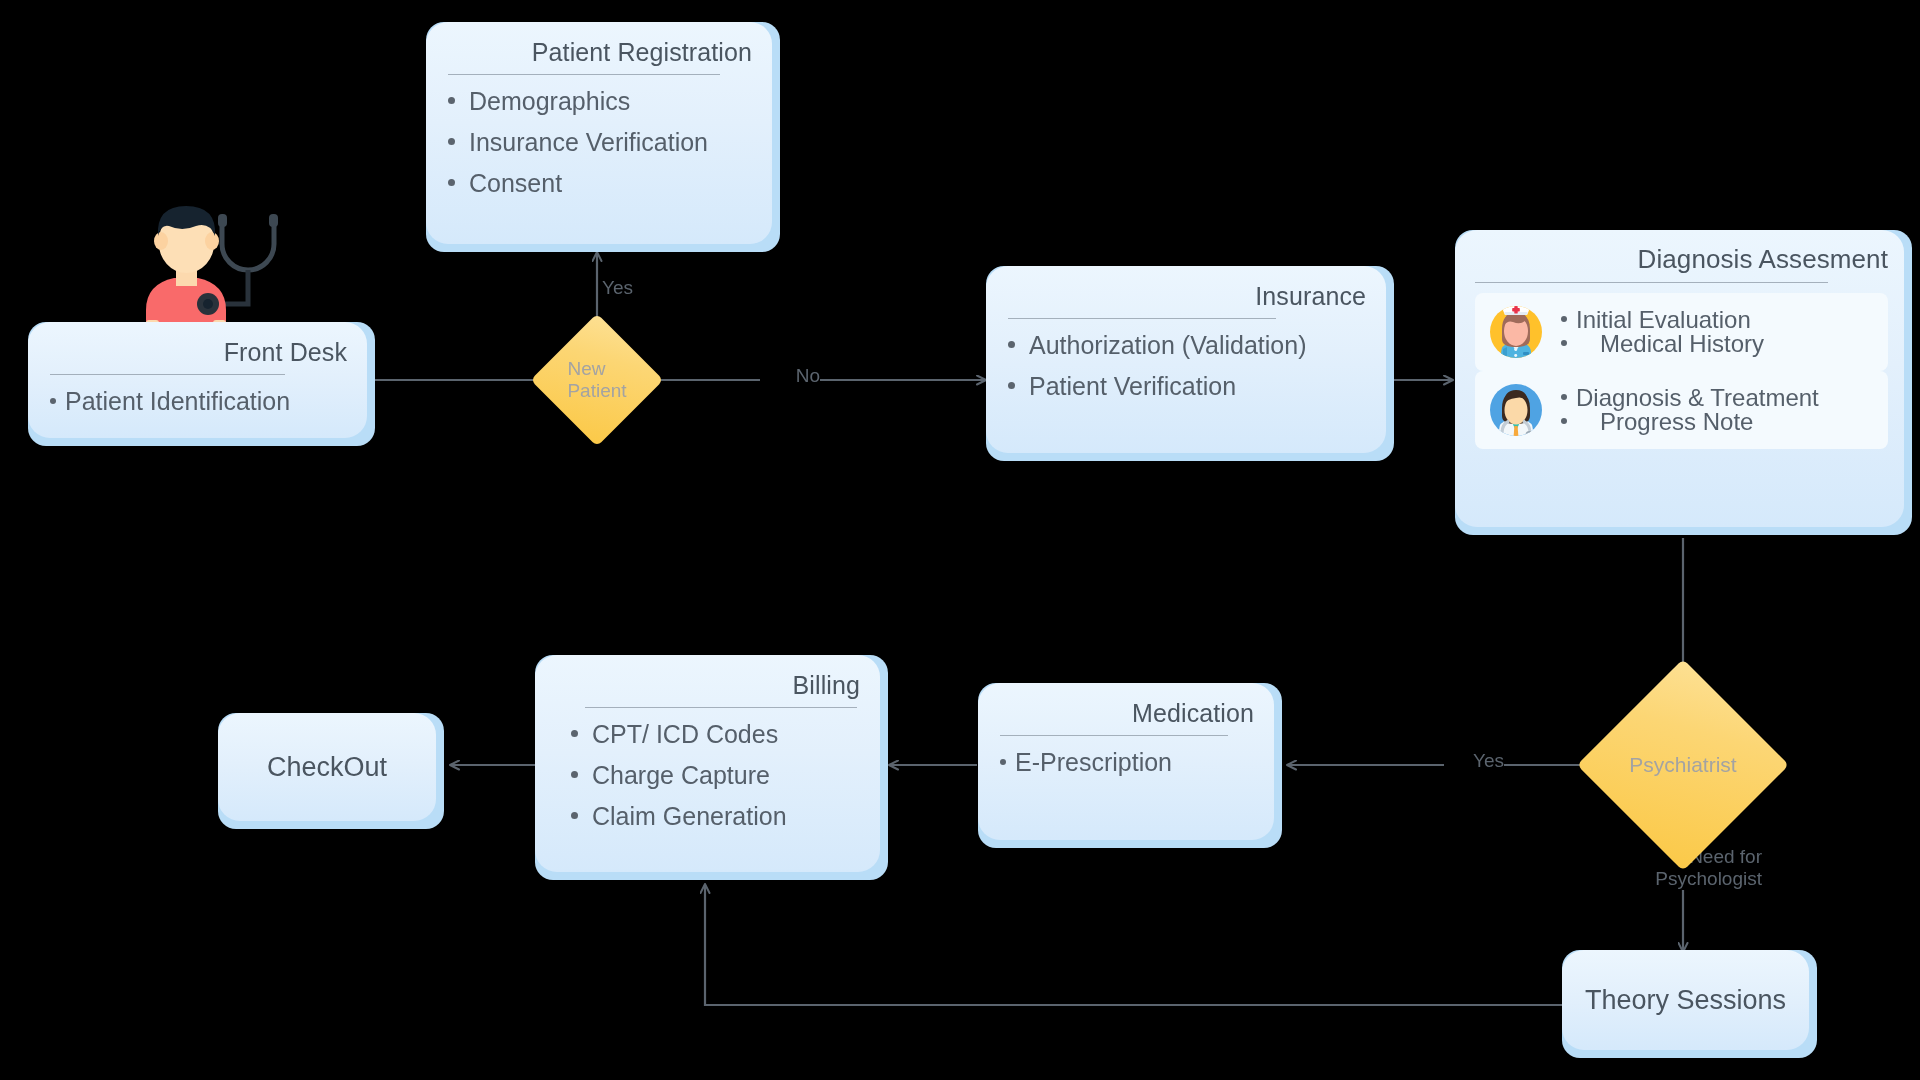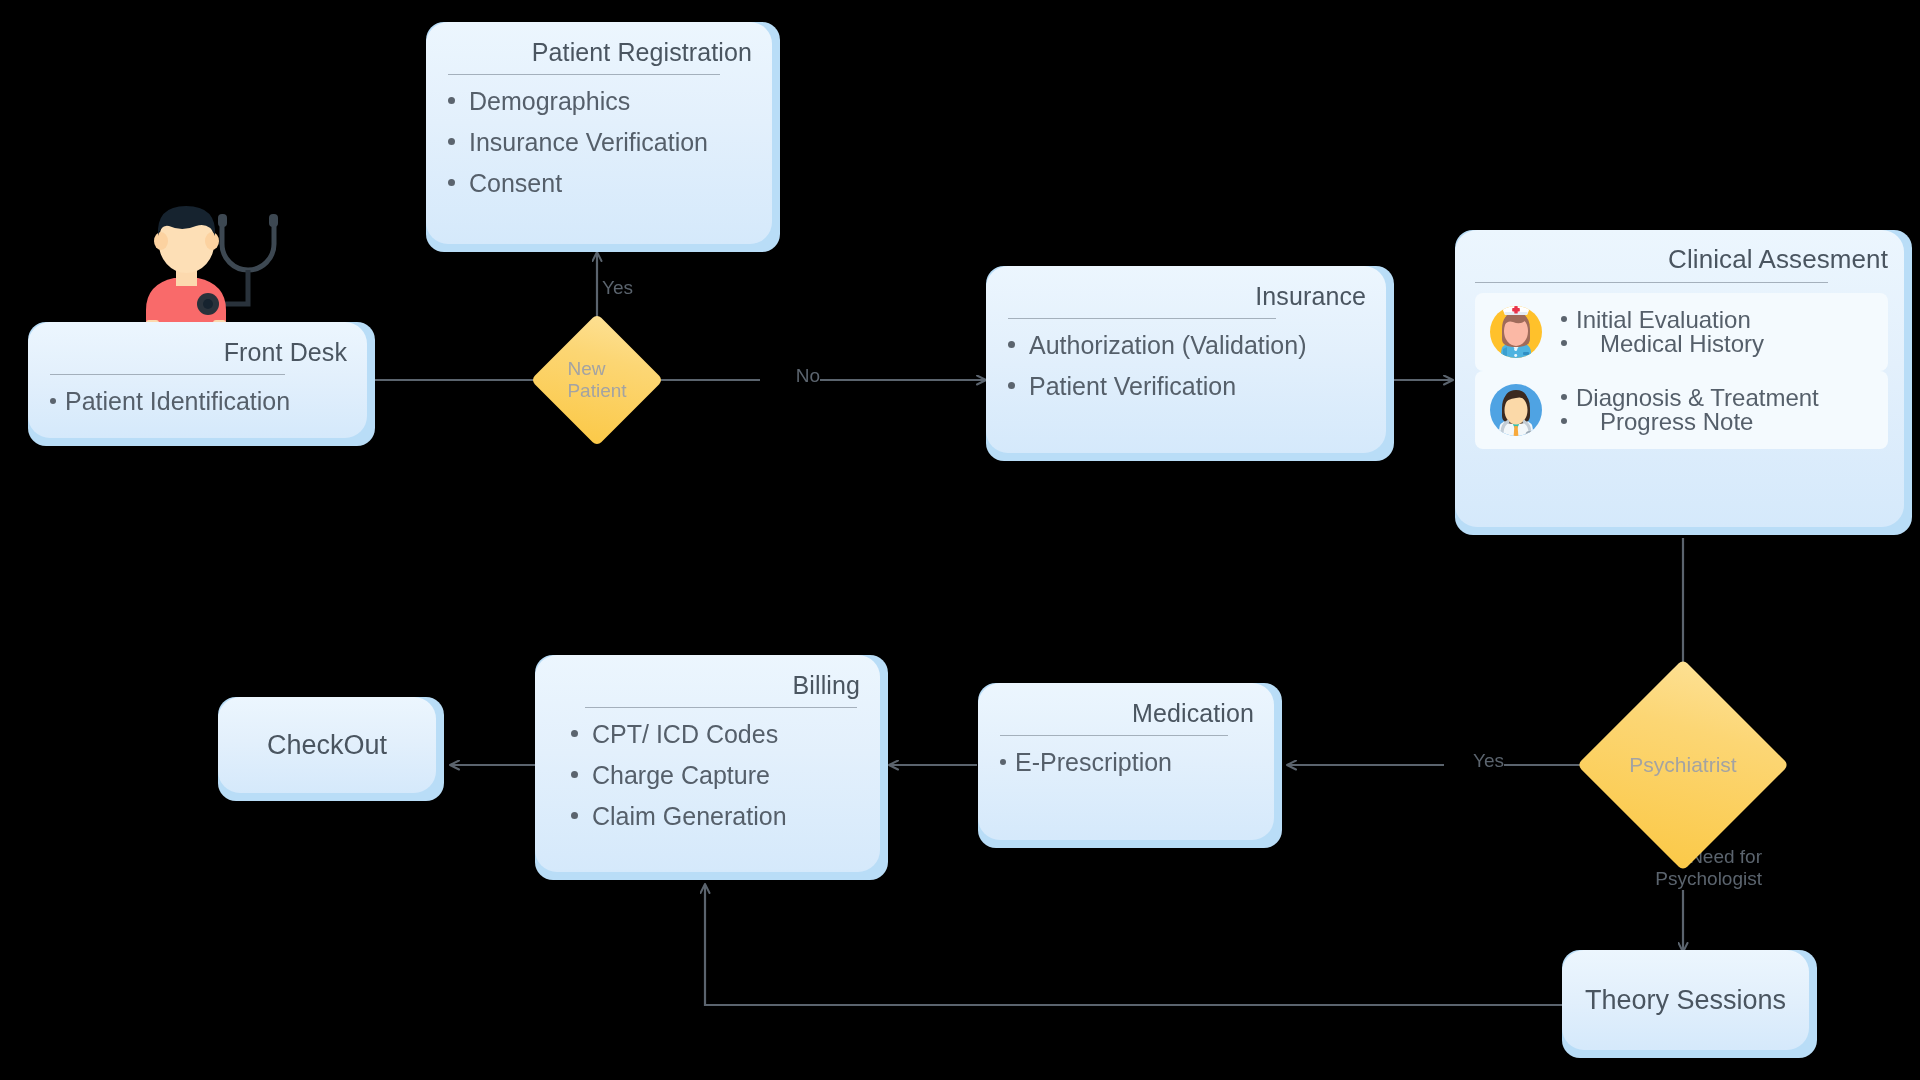--- a/index.html
+++ b/index.html
@@ -227,21 +227,21 @@
         <li>
             <span class="dot"></span>
             <span>Patient Verification</span>
           </li>
       </ul>
     </div>
   </div>
 
   <div class="card" style="left:1455px; top:230px; width:457px; height:305px;">
     <div class="card-inner" style="padding:14px 16px 14px 20px;">
-      <div class="card-title" style="font-size:26px;">Clinical Assesment</div>
+      <div class="card-title" style="font-size:26px;">Diagnosis Assesment</div>
       <div class="card-rule" style="width:353px; margin-bottom:10px;"></div>
 
       <div class="ca-panel">
         <span class="avatar">
           <svg width="62" height="62" viewBox="0 0 62 62" xmlns="http://www.w3.org/2000/svg">
             <circle cx="31" cy="31" r="26" fill="#ffc12b"></circle>
             <clipPath id="nclip">
                 <circle cx="31" cy="31" r="26"></circle>
               </clipPath>
             <g clip-path="url(#nclip)">
@@ -344,21 +344,21 @@
             <span>Charge Capture</span>
           </li>
         <li>
             <span class="dot"></span>
             <span>Claim Generation</span>
           </li>
       </ul>
     </div>
   </div>
 
-  <div class="card card-plain" style="left:218px; top:697px; width:226px; height:104px;">
+  <div class="card card-plain" style="left:218px; top:713px; width:226px; height:116px;">
     <div class="card-inner">
       <div class="plain-label">CheckOut</div>
     </div>
   </div>
 
   <div class="card card-plain" style="left:1562px; top:950px; width:255px; height:108px;">
     <div class="card-inner">
       <div class="plain-label">Theory Sessions</div>
     </div>
   </div>

